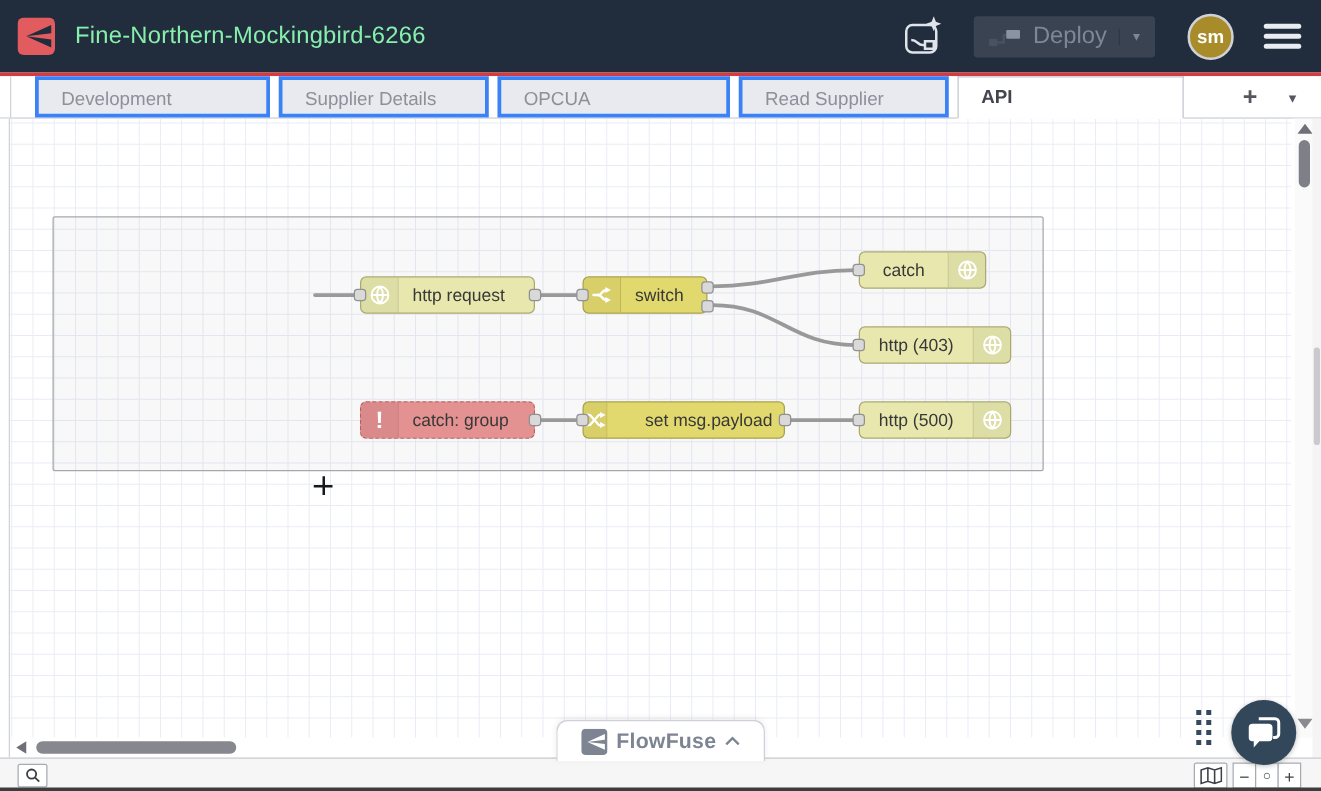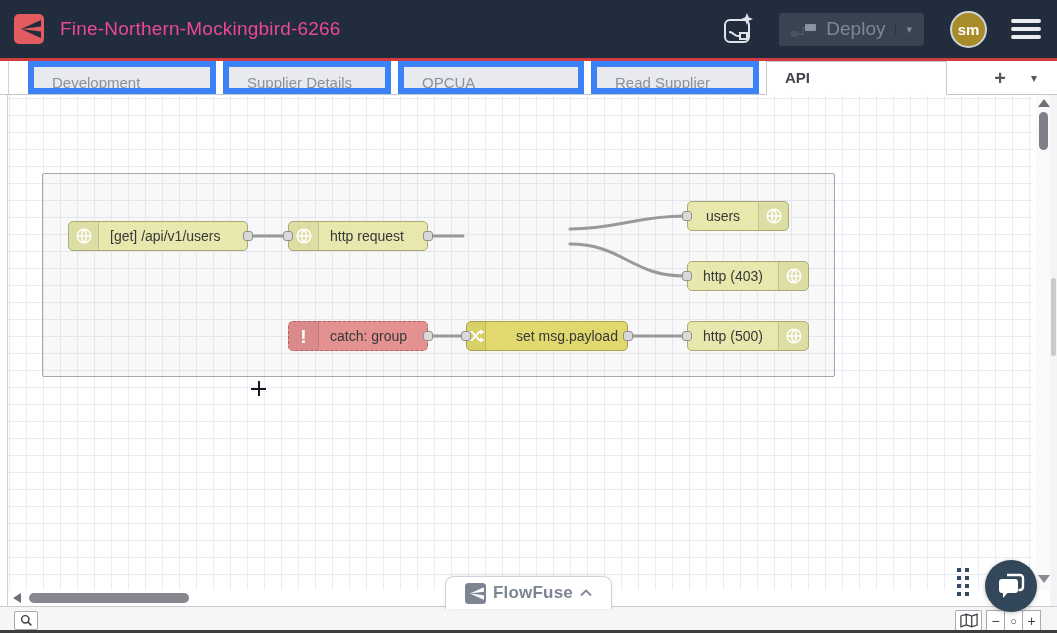--- a/index.html
+++ b/index.html
@@ -3,39 +3,39 @@
 <meta charset="utf-8">
 <style>
   * { margin:0; padding:0; box-sizing:border-box; }
   html,body { width:1057px; height:633px; overflow:hidden;
     font-family:"Liberation Sans", sans-serif; background:#fff; }
   .stage { position:relative; width:1057px; height:633px; overflow:hidden; background:#fff; }
 
   
   .header { position:absolute; left:0; top:0; width:100%; height:58px; background:#212c3d;
     display:flex; align-items:center; padding:0 16px 0 14px; }
-  .header .title { margin-left:16px; color:#ec4899; font-size:19px; letter-spacing:.2px; }
+  .header .title { margin-left:16px; color:#86efac; font-size:19px; letter-spacing:.2px; }
   .header .spacer { flex:1; }
   .ai-btn { width:38px; height:40px; display:flex; align-items:center; justify-content:center; cursor:pointer; }
   .deploy-btn { margin-left:22px; height:33px; background:#3a4352; border-radius:3px;
     display:flex; align-items:center; padding:0 12px; cursor:default; }
   .deploy-btn .lbl { color:#7e8795; font-size:19px; margin:0 10px 0 9px; }
   .deploy-btn .caret { color:#7e8795; font-size:11px; padding-left:10px; border-left:1px solid #2e3745; }
   .avatar { margin-left:26px; width:37px; height:37px; border-radius:50%; background:#a98c2a;
     border:2px solid #cfd3d9; color:#fff; font-weight:bold; font-size:15px;
     display:flex; align-items:center; justify-content:center; cursor:pointer; }
   .burger { margin-left:24px; width:30px; cursor:pointer; }
   .burger div { height:4px; border-radius:2px; background:#e9edf2; margin:4px 0; }
   .red-line { position:absolute; left:0; top:58px; width:100%; height:3px; background:#d23b41; }
 
   
   .tabbar { position:absolute; left:0; top:61px; width:100%; height:34px; background:#fff;
     border-bottom:1px solid #c4c6ce; display:flex; align-items:flex-end; padding-left:28px; }
   .tabbar .edge { position:absolute; left:8px; top:0; bottom:0; width:1px; background:#d0d2d8; }
-  .tab { height:33px; line-height:31px; background:#e9eaef; border:6px solid #3b82f6;
+  .tab { height:33px; line-height:31px; background:#e9eaef; border:3px solid #3b82f6;
     color:#8d8f99; font-size:15px; padding-left:18px; margin-right:7px; white-space:nowrap;
     overflow:hidden; cursor:pointer; }
   .tab.active { background:#fff; border:1px solid #c4c6ce; border-bottom:1px solid #fff;
     height:34px; margin-bottom:-1px; color:#42454d; font-weight:bold; position:relative; z-index:2; }
   .tab-plus { margin-left:auto; width:34px; text-align:center; color:#55575e; font-size:20px;
     font-weight:bold; line-height:32px; cursor:pointer; }
   .tab-caret { width:34px; text-align:center; color:#55575e; font-size:12px; line-height:32px;
     margin-right:6px; cursor:pointer; }
 
   
@@ -184,51 +184,58 @@
       <g fill="none" stroke="#999999" stroke-width="3" stroke-linecap="round">
         <path d="M252 141 C264 141 273 141 285 141"></path>
         <path d="M431 141 C443 141 451 141 463 141"></path>
         <path d="M570 134 C617 134 637 121 684 121"></path>
         <path d="M570 149 C622 149 632 181 684 181"></path>
         <path d="M431 241 C443 241 451 241 463 241"></path>
         <path d="M631 241 C651 241 664 241 684 241"></path>
       </g>
     </svg>
 
-    <div class="node n-pale" style="left:68px; top:126px; width:180px;">
+
+    <div class="node n-pale" style="left:288px; top:126px; width:140px;">
       <div class="icon-box icon-left">
         <svg width="18" height="18" viewBox="0 0 20 20">
             <g stroke="#fff" fill="none" stroke-width="1.7">
           <circle cx="10" cy="10" r="7.5"></circle>
               <path d="M2.5 10 h15 M10 2.5 c-3.5 4 -3.5 11 0 15 M10 2.5 c3.5 4 3.5 11 0 15"></path>
             </g>
           </svg>
       </div>
-      <span class="nlabel">[get] /api/v1/users</span>
+      <span class="nlabel">http request</span>
+      <span class="port port-in"></span>
       <span class="port port-out"></span>
     </div>
 
-    <div class="node n-pale" style="left:288px; top:126px; width:140px;">
+    <div class="node n-gold" style="left:466px; top:126px; width:100px;">
       <div class="icon-box icon-left">
         <svg width="18" height="18" viewBox="0 0 20 20">
-            <g stroke="#fff" fill="none" stroke-width="1.7">
-          <circle cx="10" cy="10" r="7.5"></circle>
-              <path d="M2.5 10 h15 M10 2.5 c-3.5 4 -3.5 11 0 15 M10 2.5 c3.5 4 3.5 11 0 15"></path>
-            </g>
-          </svg>
-      </div>
-      <span class="nlabel">http request</span>
-      <span class="port port-in"></span>
-      <span class="port port-out"></span>
-    </div>
-
+          <g stroke="#fff" stroke-width="2.2" fill="none" stroke-linecap="round">
+            <path d="M2 10 h4"></path>
+              <path d="M6 10 c4 0 3 -4.5 8 -4.5"></path>
+              <path d="M6 10 c4 0 3 4.5 8 4.5"></path>
+            </g>
+          <g fill="#fff">
+              <path d="M12.5 2.8 l5 2.7 -5 2.7z"></path>
+              <path d="M12.5 11.8 l5 2.7 -5 2.7z"></path>
+            </g>
+        </svg>
+      </div>
+      <span class="nlabel">switch</span>
+      <span class="port port-in"></span>
+      <span class="port port-out1"></span>
+      <span class="port port-out2"></span>
+    </div>
 
     <div class="node n-pale" style="left:687px; top:106px; width:102px;">
       <span class="port port-in"></span>
-      <span class="nlabel center">users</span>
+      <span class="nlabel center">catch</span>
       <div class="icon-box icon-right">
         <svg width="18" height="18" viewBox="0 0 20 20">
             <g stroke="#fff" fill="none" stroke-width="1.7">
           <circle cx="10" cy="10" r="7.5"></circle>
               <path d="M2.5 10 h15 M10 2.5 c-3.5 4 -3.5 11 0 15 M10 2.5 c3.5 4 3.5 11 0 15"></path>
             </g>
           </svg>
       </div>
     </div>
 

